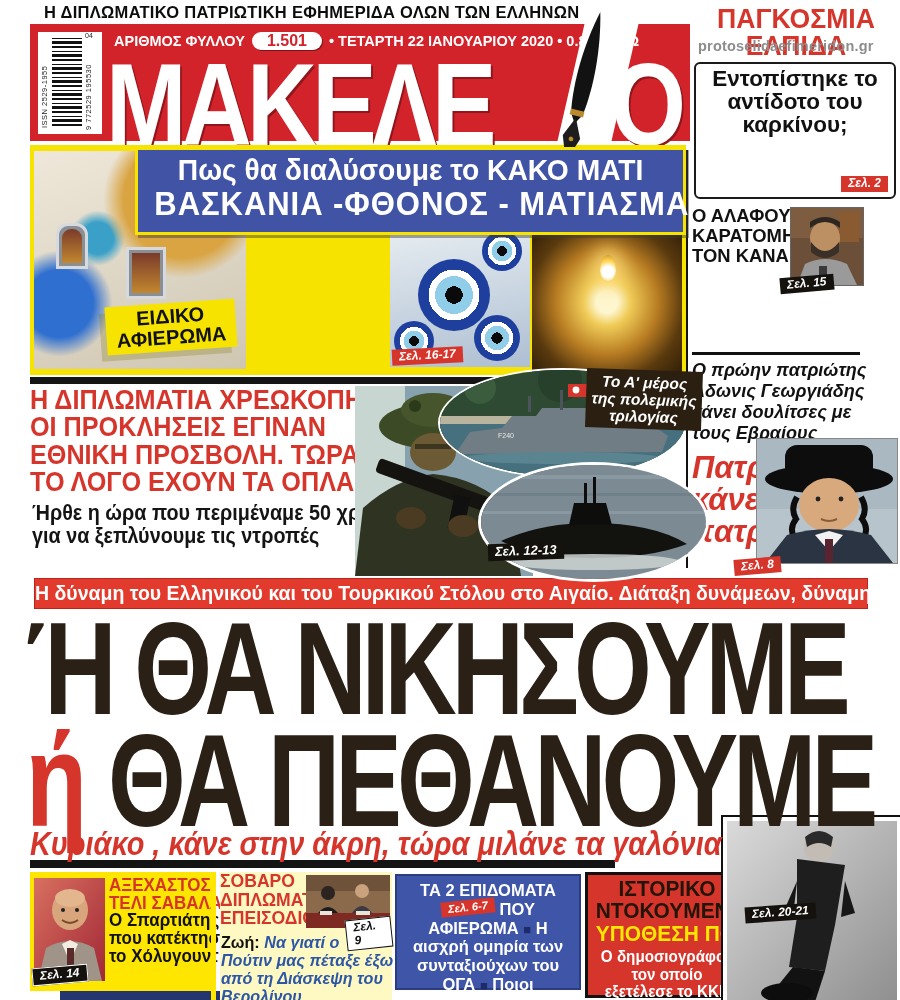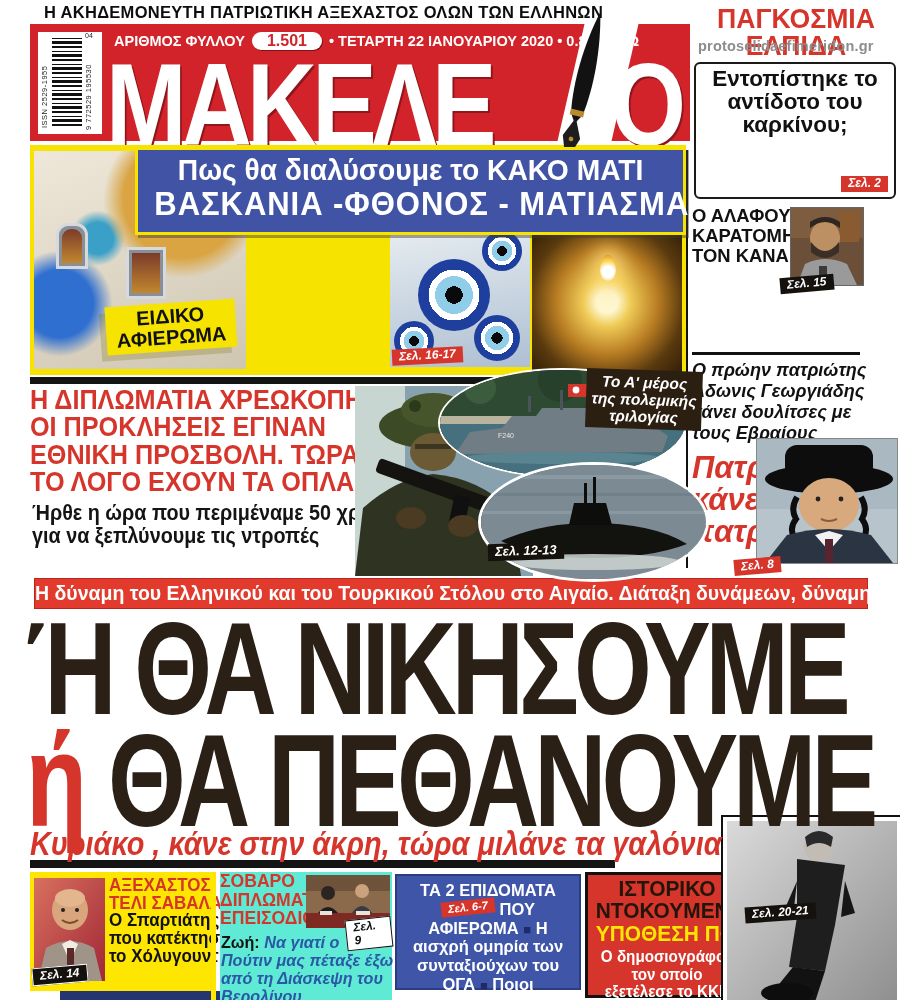--- a/index.html
+++ b/index.html
@@ -105,21 +105,21 @@
   
   #bottom-bar{left:30px;top:860px;width:585px;height:8px;background:#141414;}
   #sav{left:30px;top:872px;width:181px;height:119px;background:#ffe600;}
   #sav-underbar{left:60px;top:991px;width:250px;height:9px;background:#25356f;}
   #sav-photo{left:4px;top:6px;width:71px;height:103px;}
   #sav-badge{left:2px;top:94px;transform:rotate(-5deg);border:1px solid #fff;}
   #sav-text{left:79px;top:5px;width:100px;}
   .sav-title{font-size:17.5px;font-weight:bold;color:#d6352b;line-height:1.0;transform:scaleX(.97);transform-origin:0 0;white-space:nowrap;}
   .sav-sub{font-size:17.5px;font-weight:bold;color:#111;line-height:1.02;transform:scaleX(.97);transform-origin:0 0;white-space:nowrap;}
   #dipl-strip{left:211px;top:872px;width:5px;height:128px;background:#ffe600;}
-  #dipl{left:220px;top:872px;width:172px;height:128px;background:#5eead4;}
+  #dipl{left:220px;top:872px;width:172px;height:128px;background:#fef9c3;}
   .dipl-title{font-size:18.5px;font-weight:bold;color:#d6352b;line-height:1.0;transform:scaleX(.95);transform-origin:0 0;white-space:nowrap;}
   #dipl-photo{left:86px;top:3px;width:84px;height:53px;}
   #dipl-badge{left:126px;top:46px;transform:rotate(-6deg);}
   #dipl-sub{left:1px;top:62px;width:172px;font-size:17px;font-weight:bold;line-height:1.05;transform:scaleX(.95);transform-origin:0 0;width:182px;}
   #dipl-sub .pfx{color:#111;}
   #dipl-sub .txt{color:#2c57a7;font-style:italic;}
   #bene{left:395px;top:874px;width:186px;height:116px;background:#3f55a8;border:2px solid #2c3c80;
         color:#fff;text-align:center;padding:5px 6px;box-sizing:border-box;font-size:16.5px;font-weight:bold;line-height:1.14;}
   #bene .blt{color:#1d2b6b;font-size:13px;}
   #bene-badge{font-size:11px;transform:rotate(-6deg);vertical-align:top;}
@@ -130,21 +130,21 @@
   #polk-sub{margin-top:3px;font-size:16px;font-weight:bold;color:#fff;line-height:1.08;transform:scaleX(.95);transform-origin:50% 0;}
   #polk-photo{left:723px;top:817px;width:170px;height:181px;border:4px solid #fff;outline:2px solid #111;z-index:2;}
   #polk-badge{left:745px;top:905px;transform:rotate(-4deg);z-index:4;}
   svg{display:block;}
 </style>
 </head>
 <body>
 
 <div id="page">
 
-  <div class="abs" id="tagline">Η ΑΚΗΔΕΜΟΝΕΥΤΗ ΠΑΤΡΙΩΤΙΚΗ ΑΞΕΧΑΣΤΟΣ ΟΛΩΝ ΤΩΝ ΕΛΛΗΝΩΝ</div>
+  <div class="abs" id="tagline">Η ΔΙΠΛΩΜΑΤΙΚΟ ΠΑΤΡΙΩΤΙΚΗ ΕΦΗΜΕΡΙΔΑ ΟΛΩΝ ΤΩΝ ΕΛΛΗΝΩΝ</div>
 
   <div class="abs" id="masthead">
     <div class="abs" id="barcode-box">
       <div class="abs vtext" id="issn">ISSN 2529-1955</div>
       <div class="abs" id="barcode-stripes"></div>
       <div class="abs vtext" id="bcnum">9 772529 195530</div>
       <div class="abs" id="bcsmall">04</div>
     </div>
     <div class="abs" id="mh-info">
       <span>ΑΡΙΘΜΟΣ ΦΥΛΛΟΥ</span>

